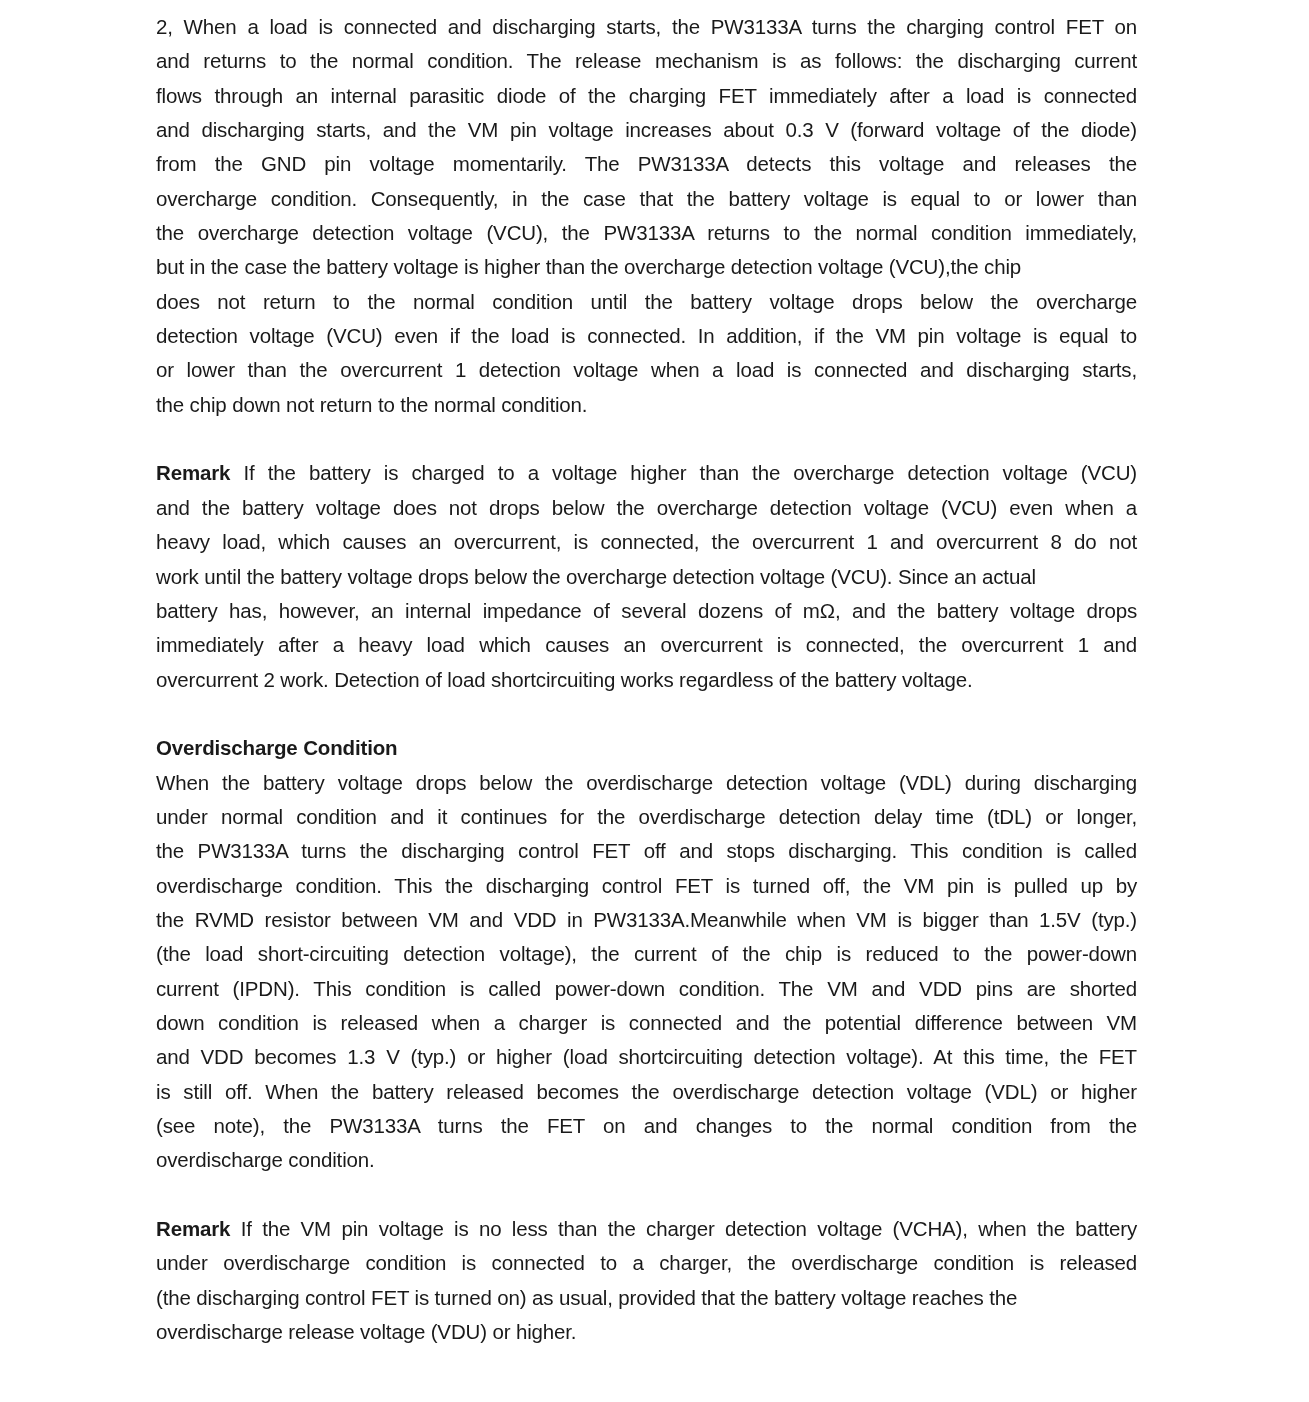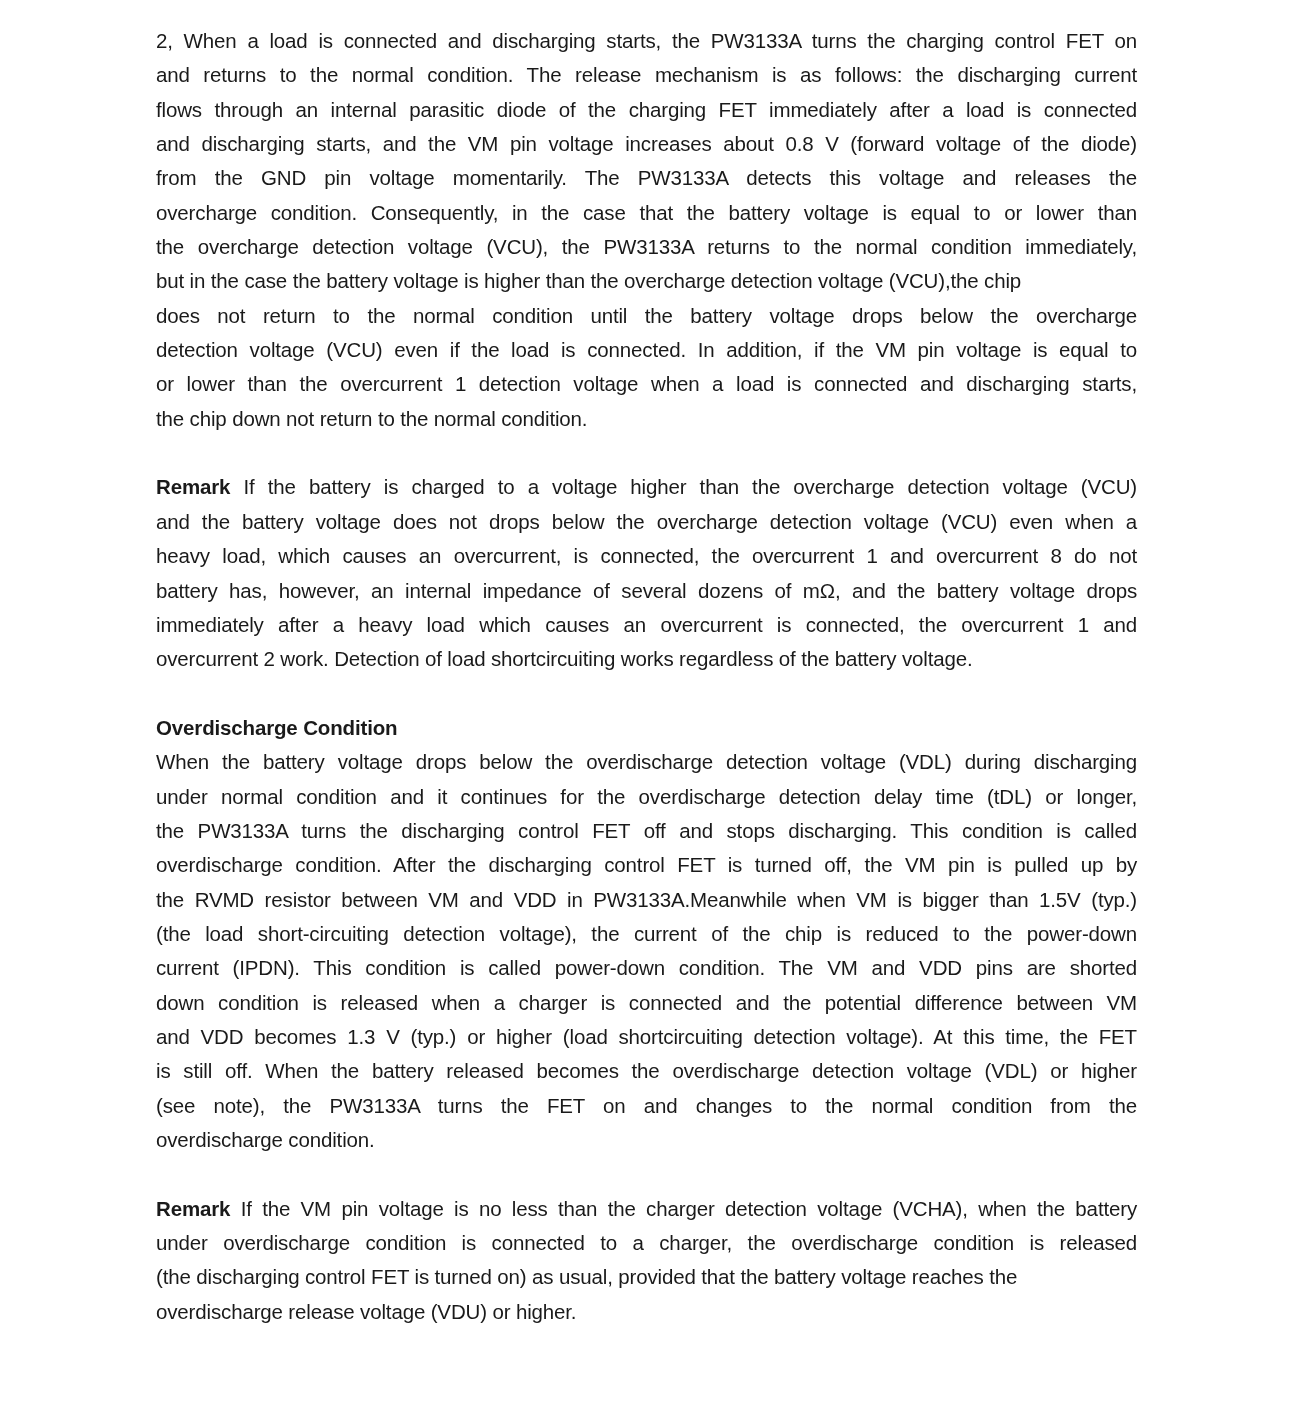--- a/index.html
+++ b/index.html
@@ -11,21 +11,21 @@
       width: 1309px;
       height: 1402px;
       position: relative;
       overflow: hidden;
       font-family: "Liberation Sans", "DejaVu Sans", sans-serif;
       color: #1a1a1a;
     }
     .page {
       position: absolute;
       left: 156px;
-      top: 24px;
+      top: 10px;
       width: 981px;
     }
     .line {
       display: block;
       height: 34.35px;
       line-height: 34.35px;
       font-size: 20.5px;
       white-space: nowrap;
       letter-spacing: -0.15px;
     }
@@ -43,50 +43,51 @@
   </style>
 </head>
 <body>
 
 <div class="page">
 
   <div>
     <span class="line justify">2, When a load is connected and discharging starts, the PW3133A turns the charging control FET on</span>
     <span class="line justify">and returns to the normal condition. The release mechanism is as follows: the discharging current</span>
     <span class="line justify">flows through an internal parasitic diode of the charging FET immediately after a load is connected</span>
-    <span class="line justify">and discharging starts, and the VM pin voltage increases about 0.8 V (forward voltage of the diode)</span>
+    <span class="line justify">and discharging starts, and the VM pin voltage increases about 0.3 V (forward voltage of the diode)</span>
     <span class="line justify">from the GND pin voltage momentarily. The PW3133A detects this voltage and releases the</span>
     <span class="line justify">overcharge condition. Consequently, in the case that the battery voltage is equal to or lower than</span>
     <span class="line justify">the overcharge detection voltage (VCU), the PW3133A returns to the normal condition immediately,</span>
     <span class="line">but in the case the battery voltage is higher than the overcharge detection voltage (VCU),the chip</span>
     <span class="line justify">does not return to the normal condition until the battery voltage drops below the overcharge</span>
     <span class="line justify">detection voltage (VCU) even if the load is connected. In addition, if the VM pin voltage is equal to</span>
     <span class="line justify">or lower than the overcurrent 1 detection voltage when a load is connected and discharging starts,</span>
     <span class="line">the chip down not return to the normal condition.</span>
   </div>
 
   <span class="gap"></span>
 
   <div>
     <span class="line justify"><span class="bold">Remark</span><span> If the battery is charged to a voltage higher than the overcharge detection voltage (VCU)</span></span>
     <span class="line justify">and the battery voltage does not drops below the overcharge detection voltage (VCU) even when a</span>
     <span class="line justify">heavy load, which causes an overcurrent, is connected, the overcurrent 1 and overcurrent 8 do not</span>
+    <span class="line">work until the battery voltage drops below the overcharge detection voltage (VCU). Since an actual</span>
     <span class="line justify">battery has, however, an internal impedance of several dozens of mΩ, and the battery voltage drops</span>
     <span class="line justify">immediately after a heavy load which causes an overcurrent is connected, the overcurrent 1 and</span>
     <span class="line">overcurrent 2 work. Detection of load shortcircuiting works regardless of the battery voltage.</span>
   </div>
 
   <span class="gap"></span>
 
   <div>
     <span class="line bold">Overdischarge Condition</span>
     <span class="line justify">When the battery voltage drops below the overdischarge detection voltage (VDL) during discharging</span>
     <span class="line justify">under normal condition and it continues for the overdischarge detection delay time (tDL) or longer,</span>
     <span class="line justify">the PW3133A turns the discharging control FET off and stops discharging. This condition is called</span>
-    <span class="line justify">overdischarge condition. After the discharging control FET is turned off, the VM pin is pulled up by</span>
+    <span class="line justify">overdischarge condition. This the discharging control FET is turned off, the VM pin is pulled up by</span>
     <span class="line justify">the RVMD resistor between VM and VDD in PW3133A.Meanwhile when VM is bigger than 1.5V (typ.)</span>
     <span class="line justify">(the load short-circuiting detection voltage), the current of the chip is reduced to the power-down</span>
     <span class="line justify">current (IPDN). This condition is called power-down condition. The VM and VDD pins are shorted</span>
     <span class="line justify">down condition is released when a charger is connected and the potential difference between VM</span>
     <span class="line justify">and VDD becomes 1.3 V (typ.) or higher (load shortcircuiting detection voltage). At this time, the FET</span>
     <span class="line justify">is still off. When the battery released becomes the overdischarge detection voltage (VDL) or higher</span>
     <span class="line justify">(see note), the PW3133A turns the FET on and changes to the normal condition from the</span>
     <span class="line">overdischarge condition.</span>
   </div>
 

